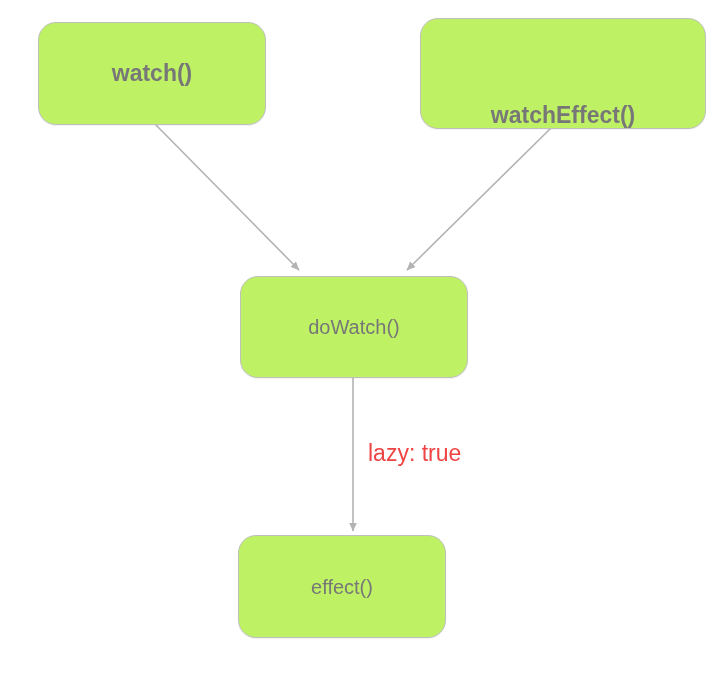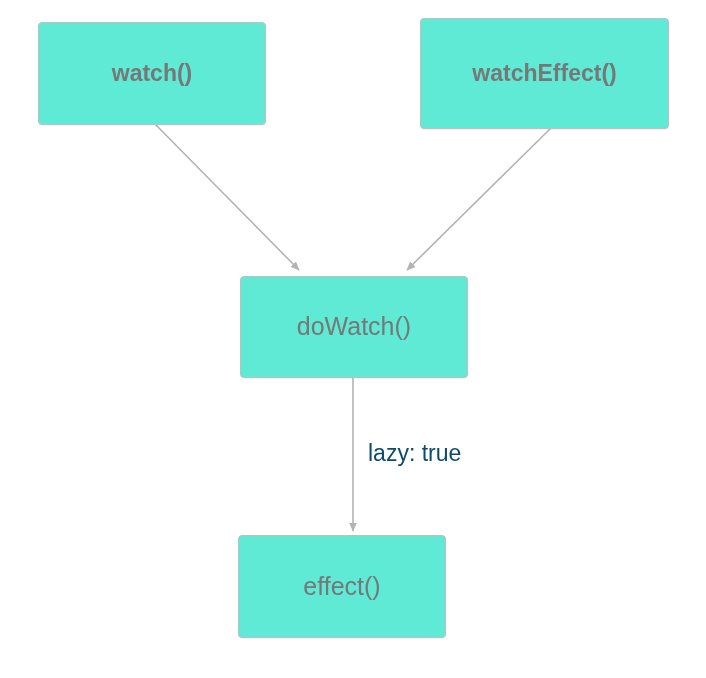--- a/index.html
+++ b/index.html
@@ -22,72 +22,73 @@
     position: absolute;
     left: 0;
     top: 0;
     width: 706px;
     height: 678px;
     pointer-events: none;
   }
   .node {
     position: absolute;
     box-sizing: border-box;
-    background: #5eead4;
+    background: #bef264;
     border: 1px solid #bfbfbf;
-    border-radius: 4px;
+    border-radius: 18px;
     display: flex;
     align-items: center;
     justify-content: center;
     color: #777777;
     text-align: center;
     box-shadow: 0 1px 1px rgba(0,0,0,0.05);
   }
   .node-label {
     display: block;
     line-height: 1.1;
     white-space: nowrap;
   }
   .node.bold .node-label {
     font-weight: bold;
     font-size: 23px;
     letter-spacing: 0px;
   }
   .node.plain .node-label {
     font-weight: normal;
-    font-size: 25px;
+    font-size: 20px;
     letter-spacing: 0px;
   }
   #node-watch {
     left: 38px;
     top: 22px;
     width: 228px;
     height: 103px;
   }
   #node-watcheffect {
     left: 420px;
     top: 18px;
-    width: 249px;
+    width: 286px;
     height: 111px;
+    align-items: flex-end;
   }
   #node-dowatch {
     left: 240px;
     top: 276px;
     width: 228px;
     height: 102px;
   }
   #node-effect {
     left: 238px;
     top: 535px;
     width: 208px;
     height: 103px;
   }
   .edge-label {
     position: absolute;
-    color: #0c4a6e;
+    color: #ef4444;
     font-size: 23px;
     font-weight: normal;
     white-space: nowrap;
     background: #ffffff;
     padding: 0 2px;
   }
   #edge-label-lazy {
     left: 366px;
     top: 440px;
   }

